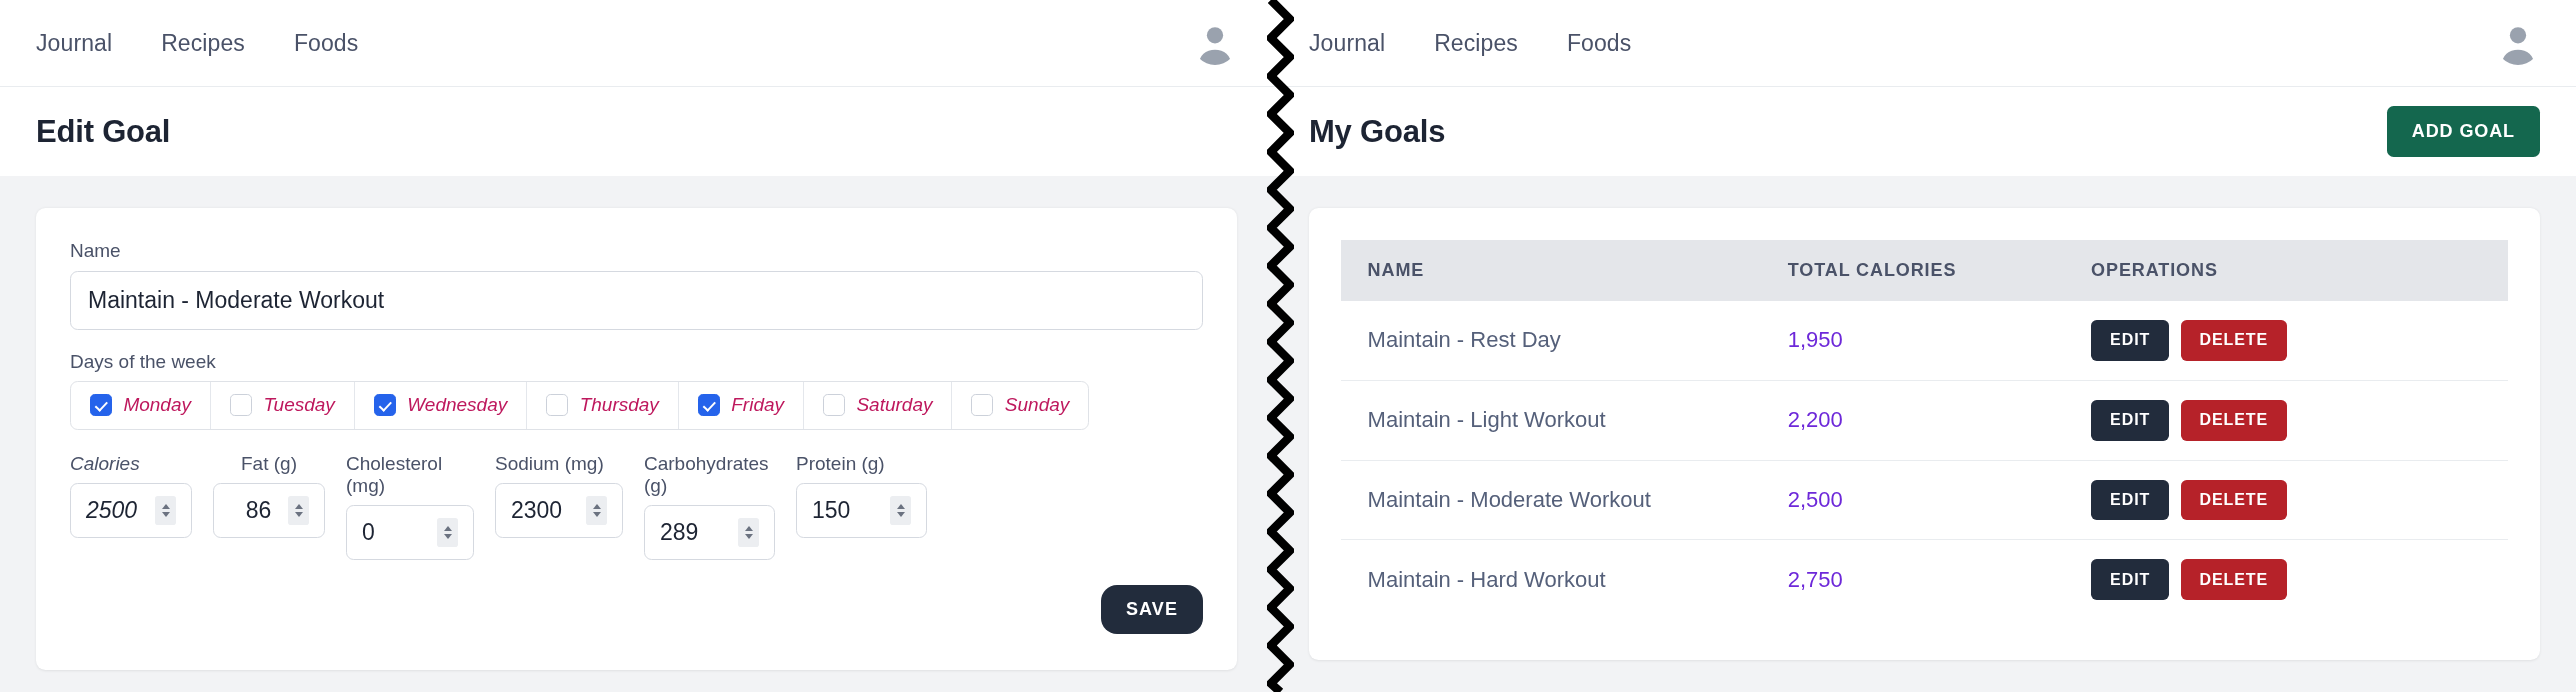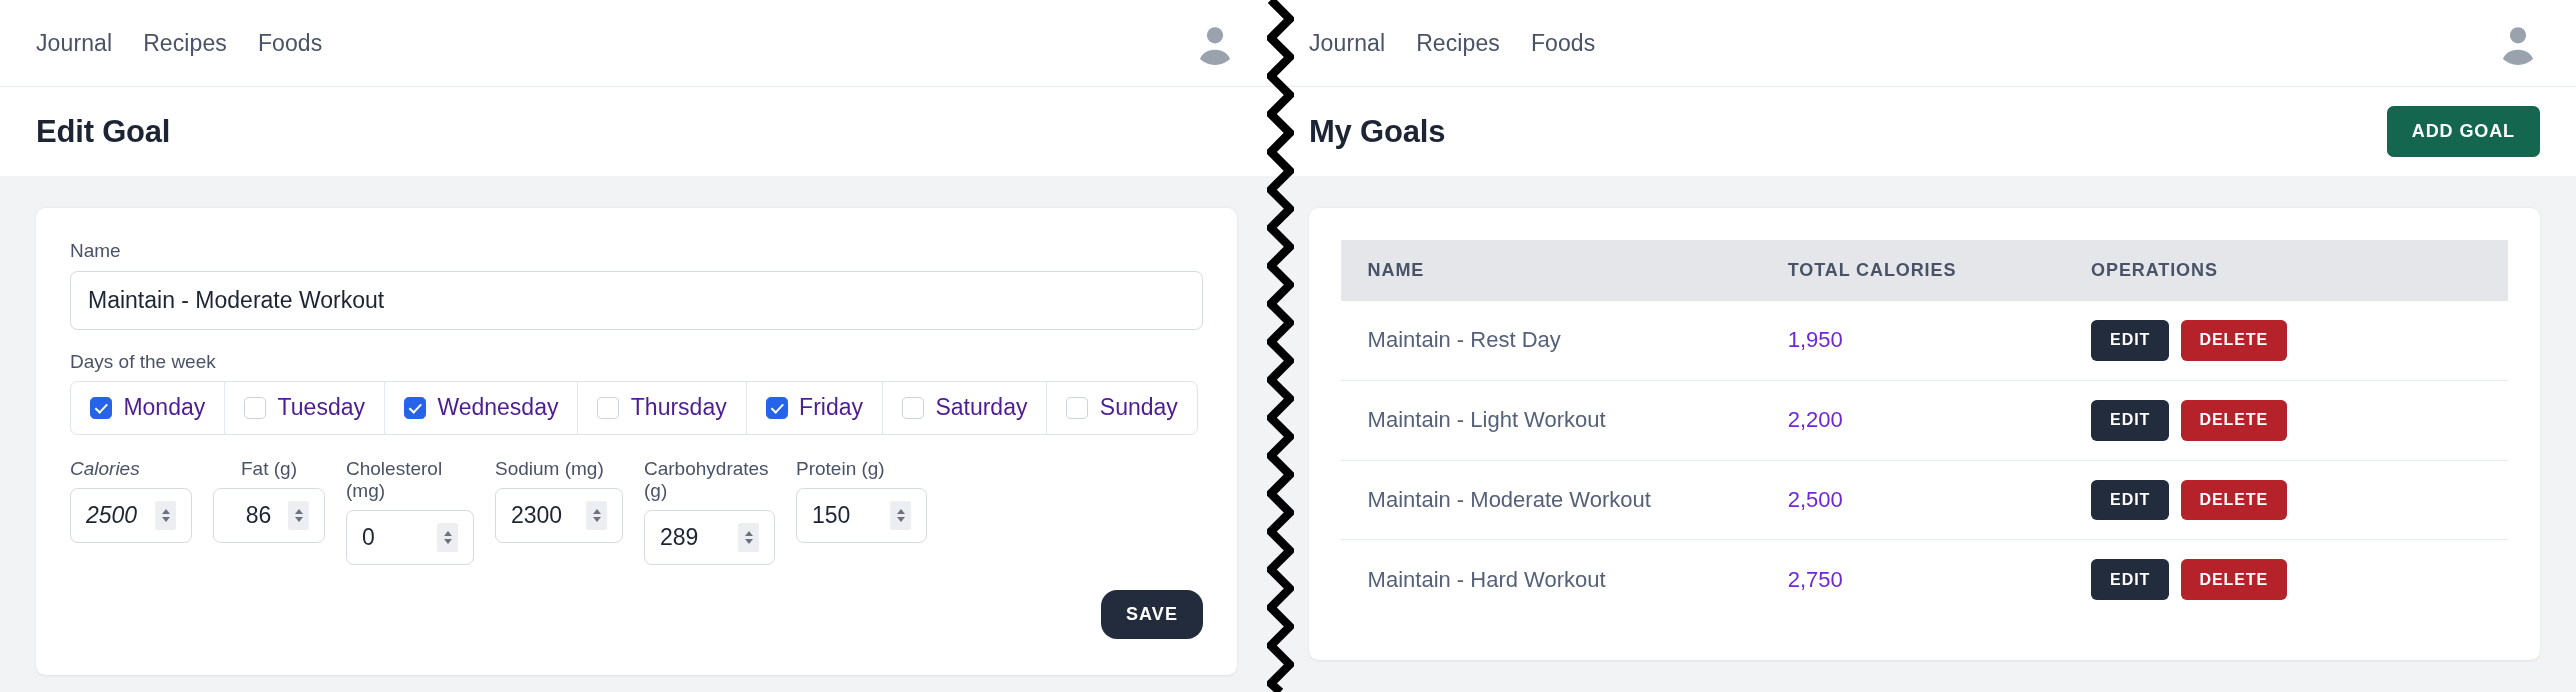--- a/index.html
+++ b/index.html
@@ -18,21 +18,21 @@
 
   
   .navbar {
     height: 87px;
     background: #ffffff;
     border-bottom: 0.9px solid #e9ecef;
     display: flex;
     align-items: center;
     padding: 0 36px;
   }
-  .nav-links { display: flex; align-items: center; gap: 31px; }
+  .nav-links { display: flex; align-items: center; gap: 49px; }
   .nav-link {
     font-size: 23px;
     color: #4a5268;
     text-decoration: none;
     letter-spacing: 0.1px;
   }
   .nav-spacer { flex: 1; }
   .avatar {
     width: 44px; height: 44px;
     border-radius: 50%;
@@ -136,22 +136,23 @@
   .day-item.checked .day-box::after {
     content: "";
     position: absolute;
     left: 7.1px; top: 3.3px;
     width: 4.7px; height: 9.5px;
     border: solid #fff;
     border-width: 0 2.5px 2.5px 0;
     transform: rotate(43deg);
   }
   .day-label {
-    font-size: 23px;
-    color: #4c1d95;
+    font-size: 19px;
+    color: #be185d;
+    font-style: italic;
   }
 
   
   .num-row { display: flex; gap: 21px; margin-top: 23px; }
   .num-field { display: flex; flex-direction: column; }
   .num-input-wrap {
     position: relative;
     height: 55px;
     border: 0.9px solid #d5d9e0;
     border-radius: 7.6px;

